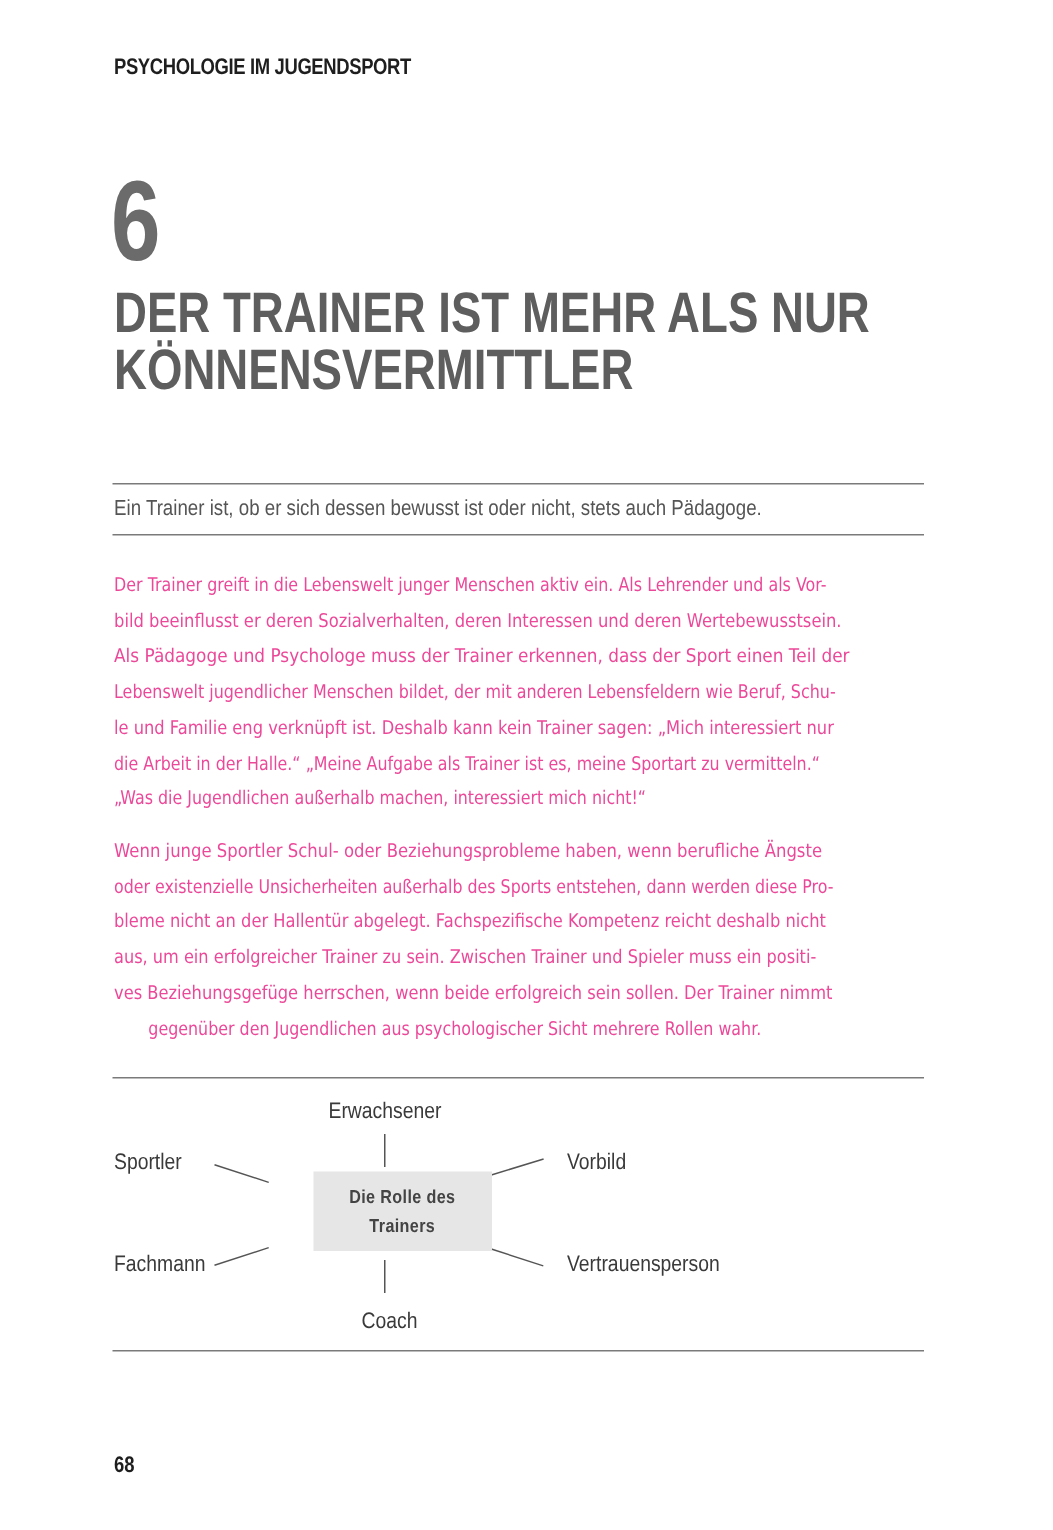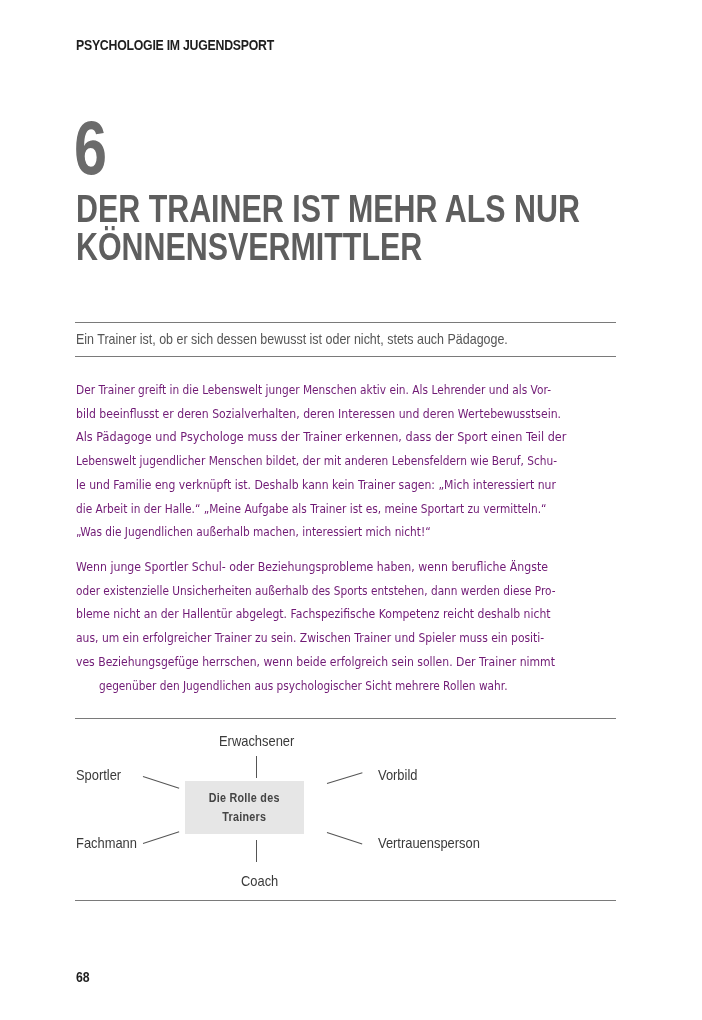--- a/index.html
+++ b/index.html
@@ -2,24 +2,24 @@
 <html><head>
 <meta charset="utf-8">
 <style>
   html,body{margin:0;padding:0;background:#ffffff;}
   body{width:702px;height:1020px;position:relative;overflow:hidden;font-family:"Liberation Sans",sans-serif;color:#222;}
   .running-head{position:absolute;left:76px;top:36px;font-family:"Liberation Sans",sans-serif;font-weight:bold;font-size:15px;letter-spacing:-0.3px;color:#1e1e1e;transform:scaleX(0.82);transform-origin:left top;}
   .chapter-num{position:absolute;left:74px;top:110px;font-family:"Liberation Sans",sans-serif;font-weight:bold;font-size:76px;line-height:76px;color:#6b6b6b;transform:scaleX(0.78);transform-origin:left top;}
   .chapter-title{position:absolute;left:76px;top:190px;font-family:"Liberation Sans",sans-serif;font-weight:bold;font-size:38px;line-height:38px;color:#5e5e5e;transform:scaleX(0.80);transform-origin:left top;white-space:nowrap;}
   .rule{position:absolute;left:75px;width:541px;height:1px;background:#7a7a7a;}
   .lead{position:absolute;left:76px;top:331px;font-size:14.5px;color:#555;transform:scaleX(0.86);transform-origin:left top;white-space:nowrap;}
-  .body-text{position:absolute;left:76px;width:541px;font-family:"DejaVu Sans",sans-serif;font-size:12.6px;line-height:23.7px;color:#701a75;}
+  .body-text{position:absolute;left:76px;width:541px;font-family:"DejaVu Sans",sans-serif;font-size:12.6px;line-height:23.7px;color:#ec4899;}
   .body-text .line{display:block;white-space:nowrap;transform-origin:left top;}
   .diagram-label{position:absolute;font-size:15px;color:#3a3a3a;transform:scaleX(0.86);transform-origin:left top;white-space:nowrap;}
-  .center-box{position:absolute;left:185px;top:781px;width:119px;height:53px;background:#e6e6e6;display:flex;align-items:center;justify-content:center;text-align:center;}
+  .center-box{position:absolute;left:209px;top:781px;width:119px;height:53px;background:#e6e6e6;display:flex;align-items:center;justify-content:center;text-align:center;}
   .center-box span{font-weight:bold;font-size:12.5px;line-height:19px;color:#444;letter-spacing:0.3px;transform:scaleX(0.86);display:block;}
   .connector{position:absolute;height:1px;background:#555;transform-origin:left center;}
   .vconnector{position:absolute;width:1px;background:#555;}
   .page-num{position:absolute;left:76px;top:968px;font-weight:bold;font-size:15px;color:#1e1e1e;transform:scaleX(0.82);transform-origin:left top;}
 </style>
 </head>
 <body>
 
 <div class="running-head">PSYCHOLOGIE IM JUGENDSPORT</div>
 

